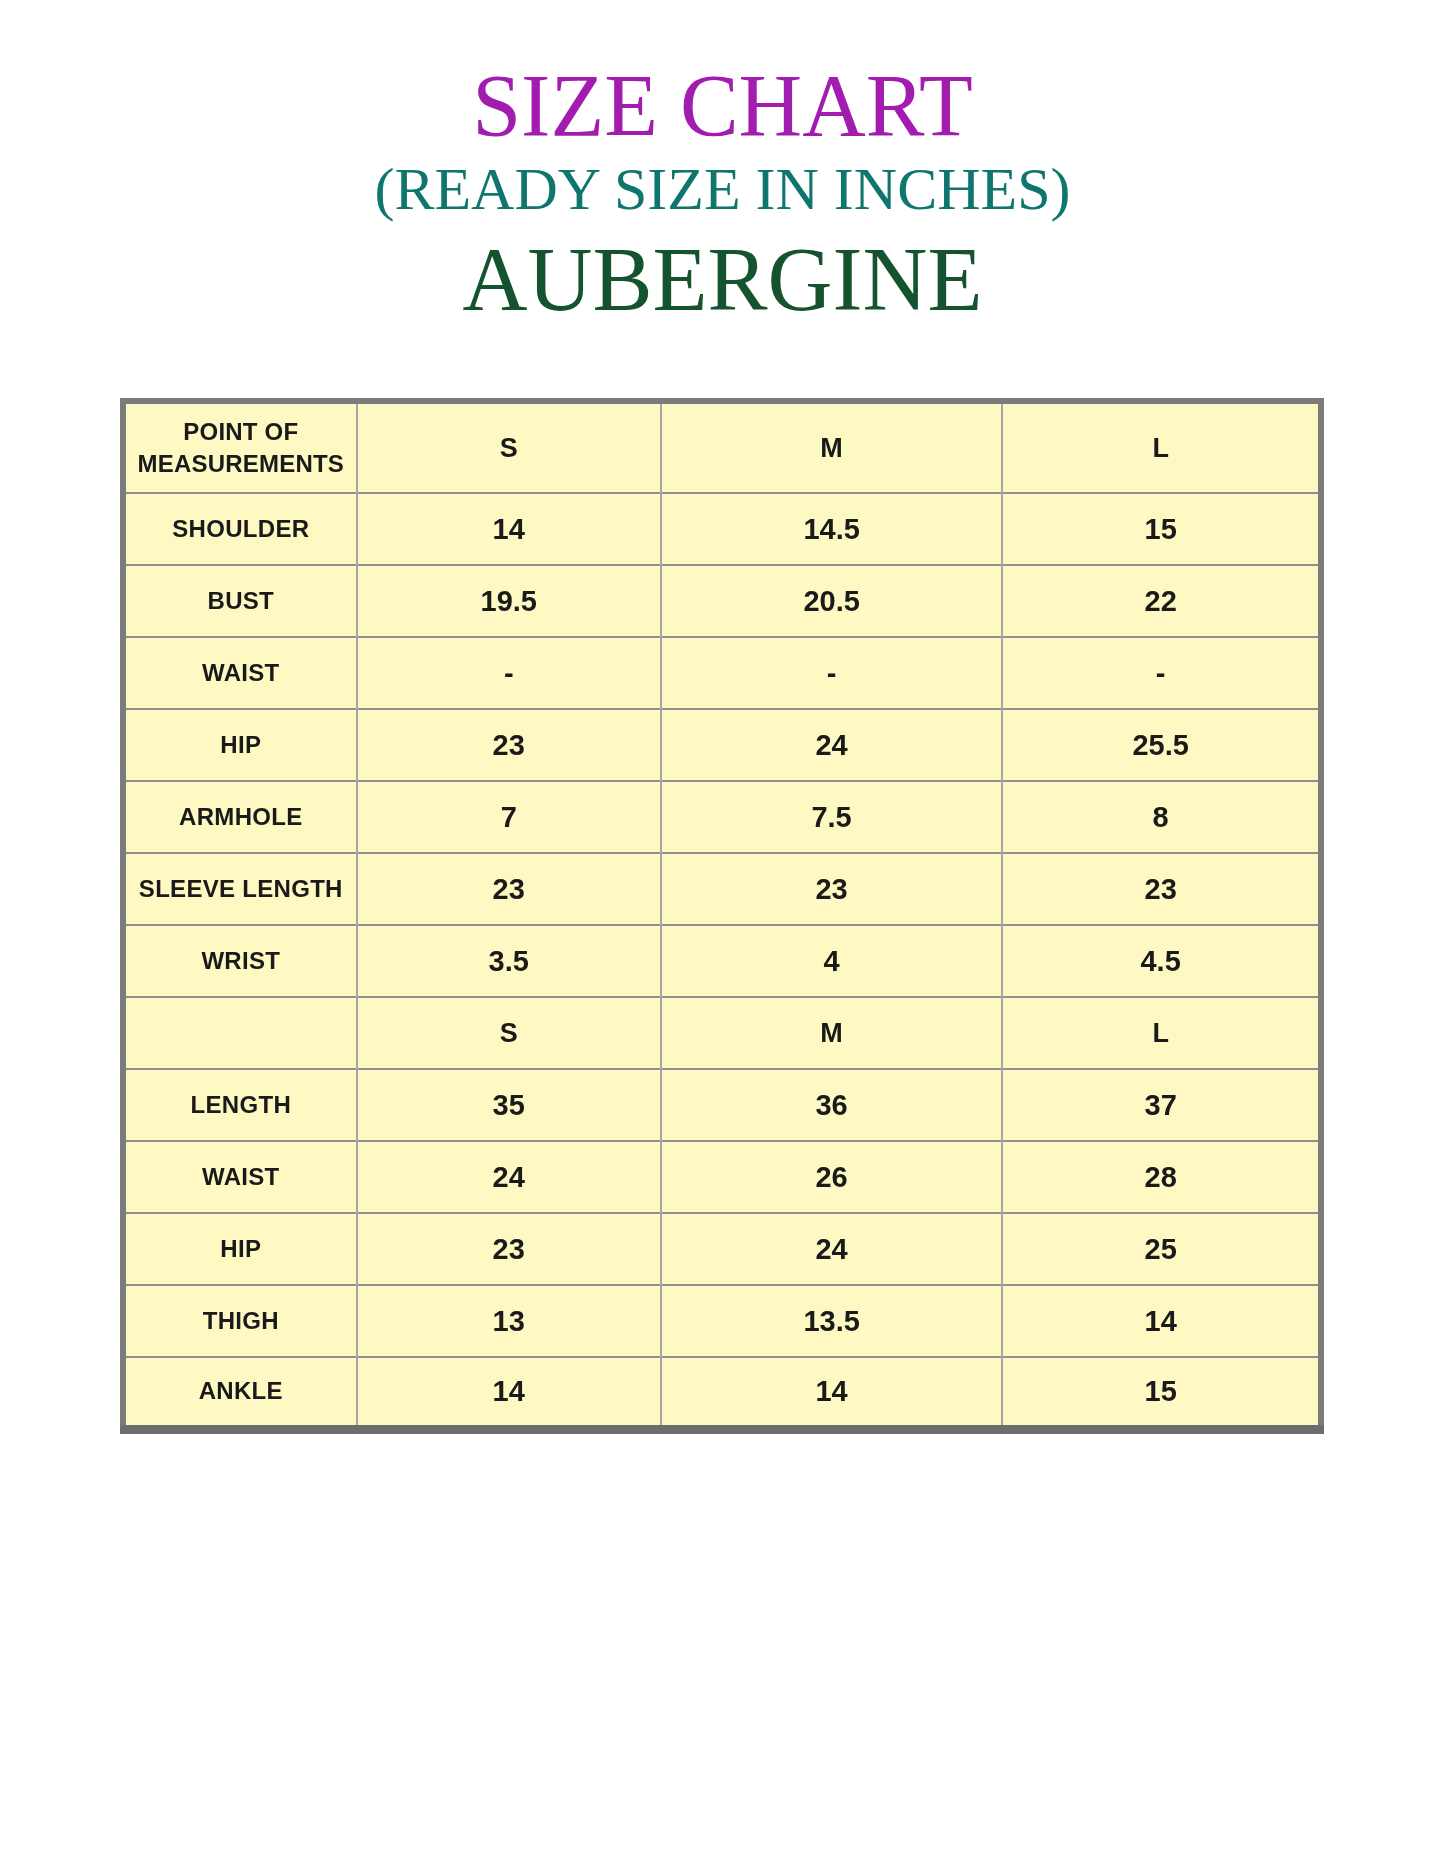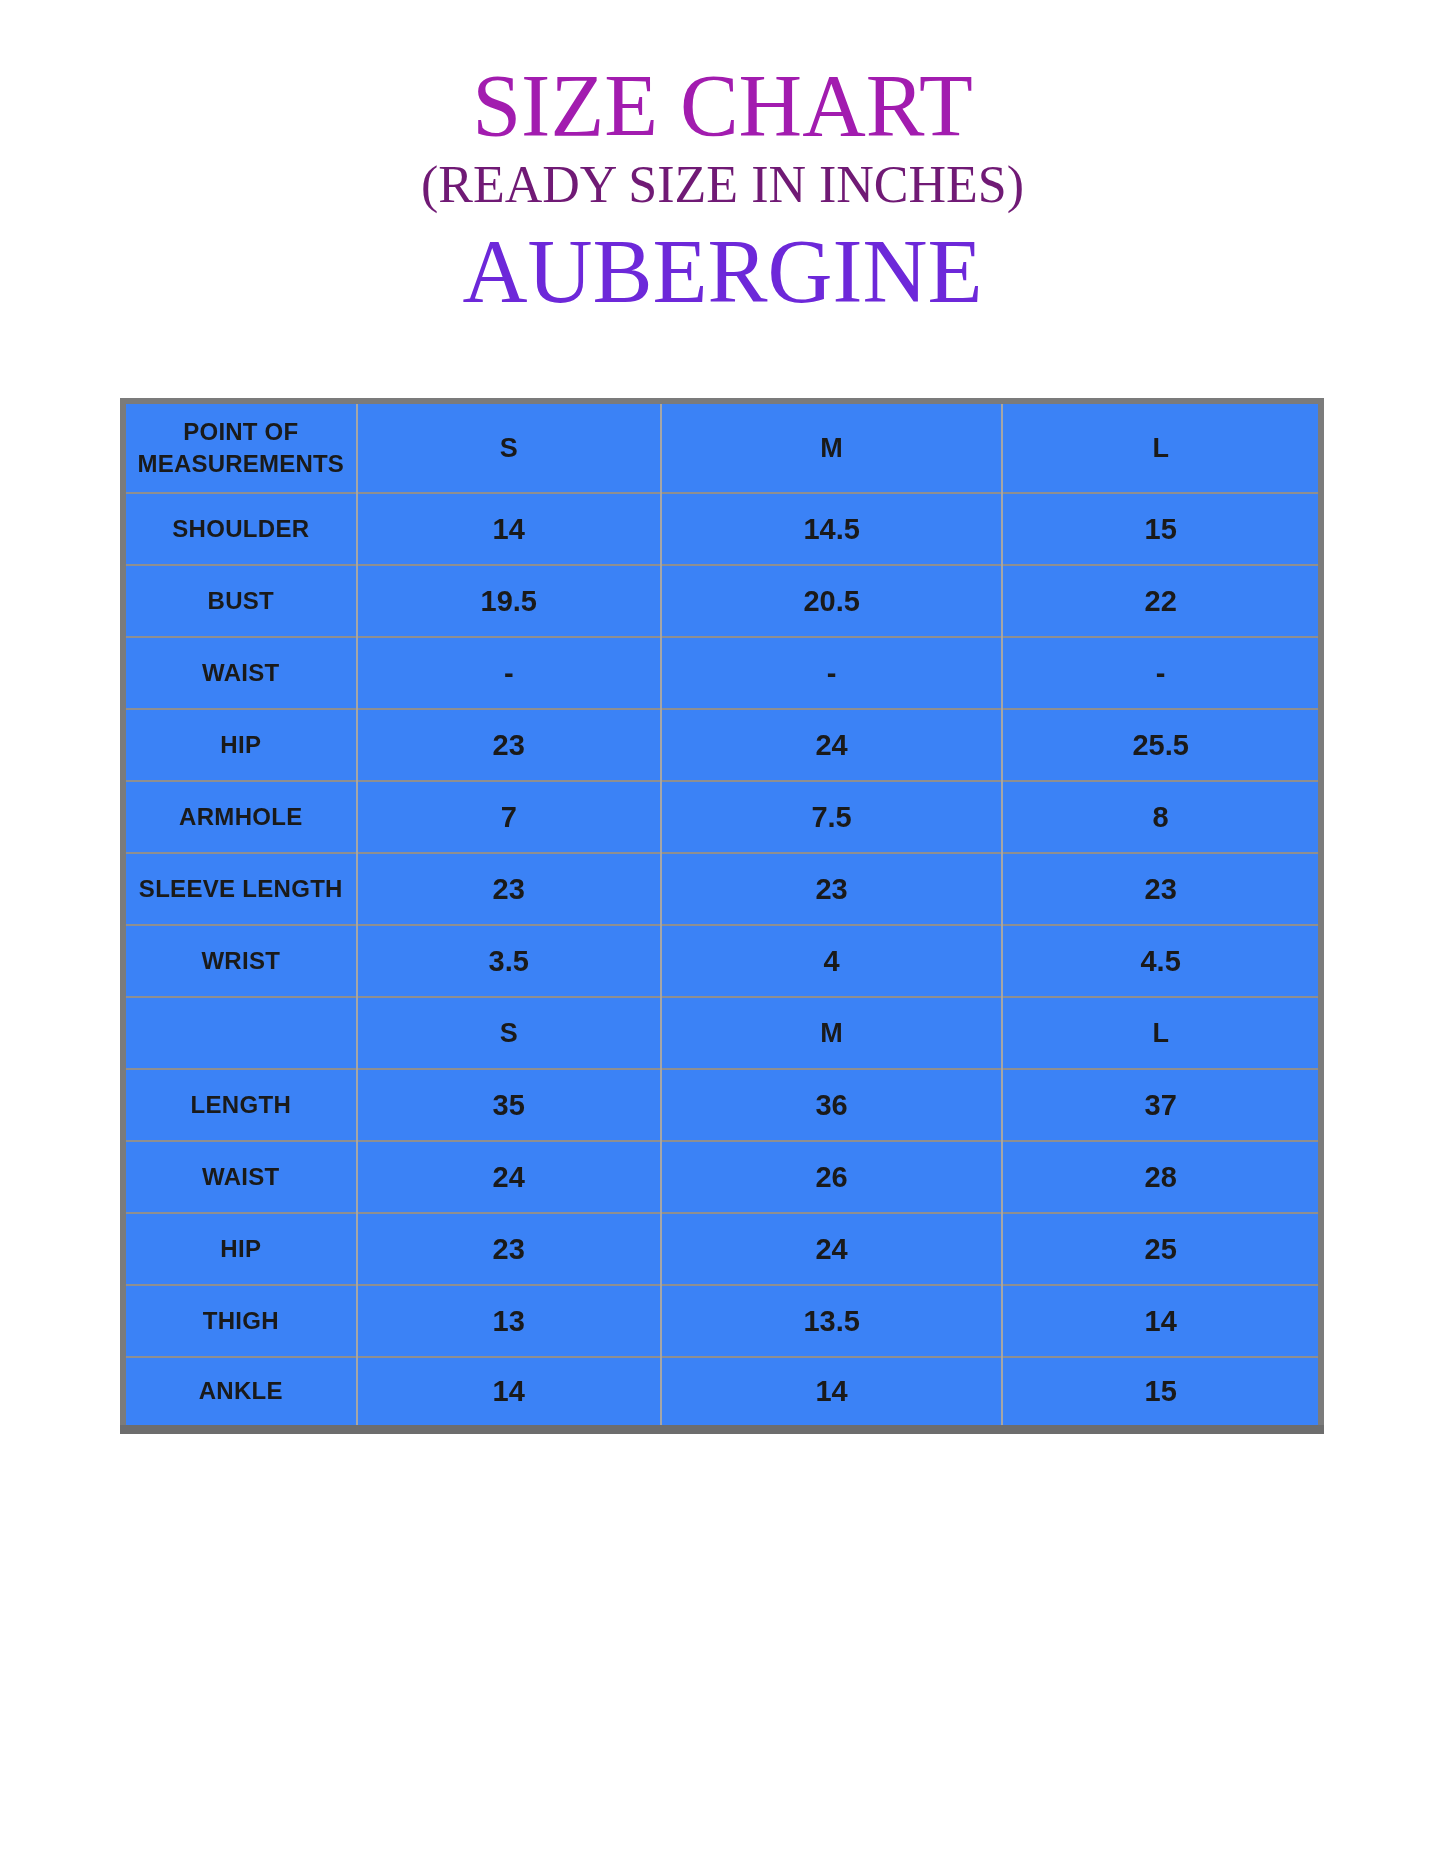--- a/index.html
+++ b/index.html
@@ -20,45 +20,45 @@
     font-weight: 400;
     font-size: 88px;
     line-height: 1;
     letter-spacing: 0px;
     color: #a21caf;
     margin: 62px 0 0 0;
   }
   .title-sub {
     font-family: "Liberation Serif", serif;
     font-weight: 400;
-    font-size: 52px;
+    font-size: 60px;
     line-height: 1;
-    color: #701a75;
+    color: #0f766e;
     margin: 9px 0 0 0;
   }
   .title-brand {
     font-family: "Liberation Serif", serif;
     font-weight: 400;
     font-size: 90px;
     line-height: 1;
-    color: #6d28d9;
+    color: #14532d;
     margin: 16px 0 12px 0;
   }
 
   
   table.size-chart {
     position: absolute;
     left: 120px;
     top: 398px;
     width: 1204px;
     table-layout: fixed;
     border-collapse: collapse;
     border: 6px solid #7b7b7b;
     border-bottom: 9px solid #6d6d6d;
-    background: #3b82f6;
+    background: #fef9c3;
   }
   table.size-chart tr { border-top: 2px solid #8f8f8f; }
   table.size-chart tr:first-child { border-top: none; }
   table.size-chart td { border-left: 2px solid #a6a6a6; }
   table.size-chart td:first-child { border-left: none; }
 
   td {
     padding: 0;
     text-align: center;
     vertical-align: middle;

